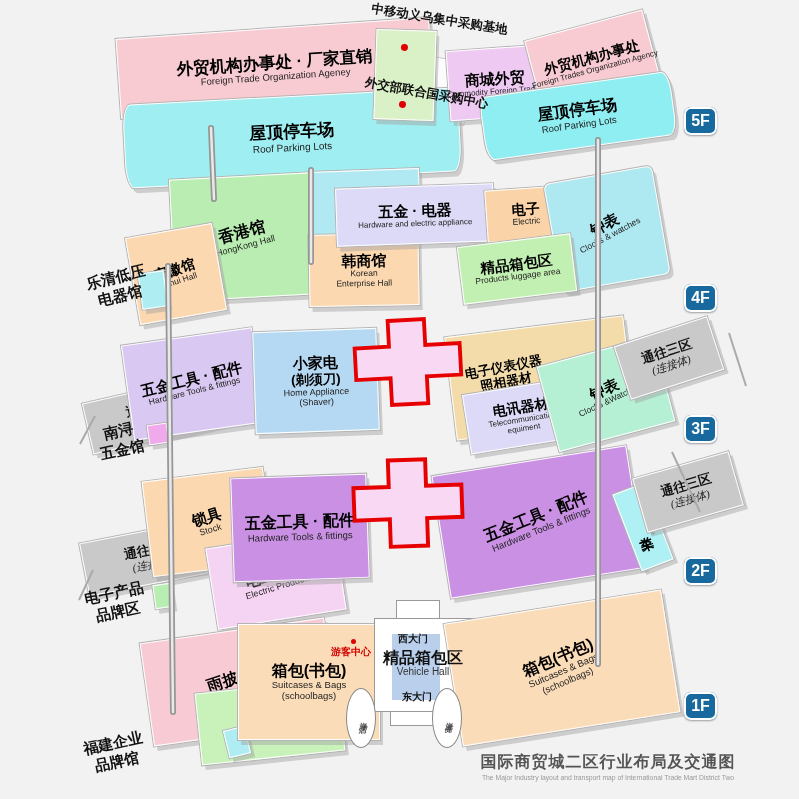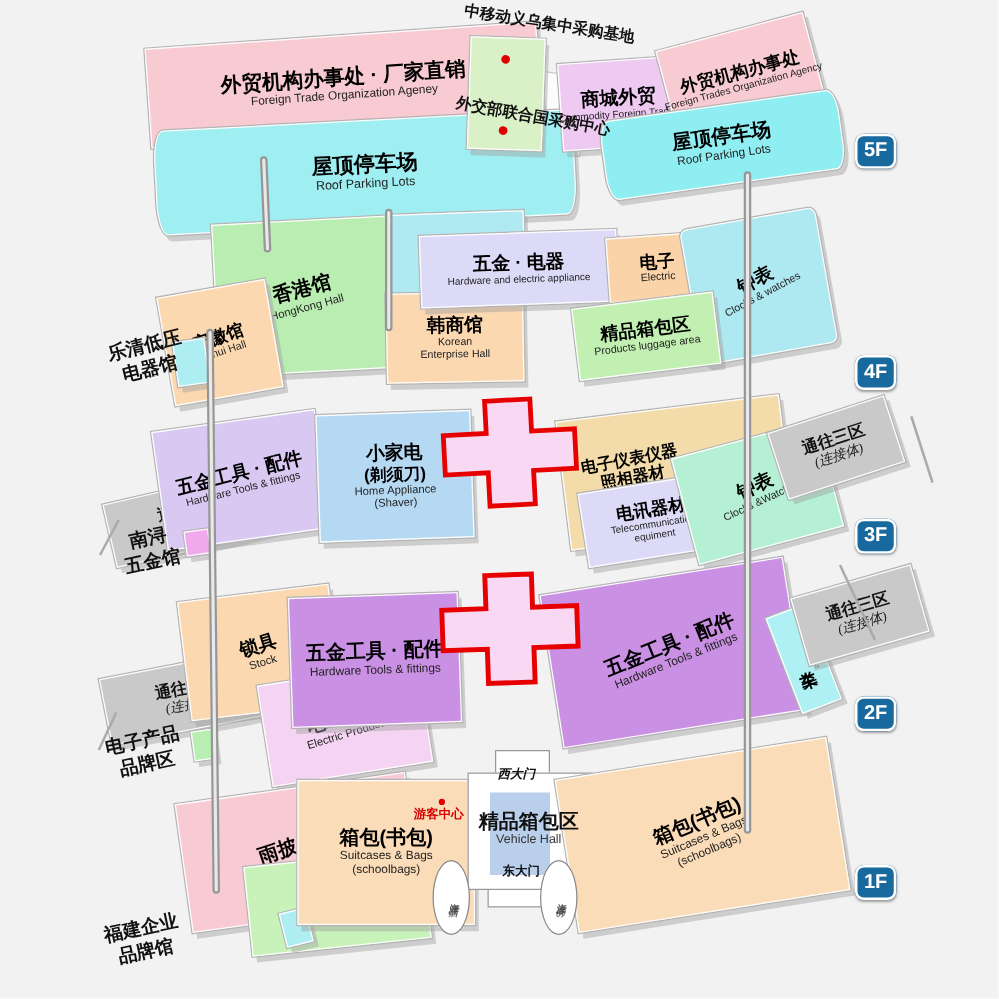--- a/index.html
+++ b/index.html
@@ -260,21 +260,21 @@
 
   <span class="dot" style="left:351px;top:639px;width:5px;height:5px;z-index:7;"></span>
   <div class="slabel" style="left:331px;top:646px;font-size:10px;color:#d40000;transform:none;">游客中心</div>
 
   <div class="white-shape" style="left:396px;top:600px;width:42px;height:22px;"></div>
   <div class="white-shape" style="left:390px;top:706px;width:48px;height:18px;"></div>
   <div class="white-shape" style="left:374px;top:618px;width:98px;height:92px;"></div>
   <div class="white-shape" style="left:392px;top:634px;width:48px;height:66px;background:#b9cfec;border:none;z-index:6;"></div>
   <div class="slabel" style="left:374px;top:648px;width:98px;font-size:16px;transform:none;z-index:7;">精品箱包区</div>
   <div class="slabel" style="left:374px;top:666px;width:98px;font-size:10px;font-weight:normal;color:#333;transform:none;z-index:7;">Vehicle Hall</div>
-  <div class="gate" style="left:398px;top:612px;font-style:italic;">西大门</div>
+  <div class="gate" style="left:398px;top:632px;">西大门</div>
   <div class="gate" style="left:402px;top:690px;">东大门</div>
 
   <div class="oval" style="left:346px;top:688px;width:28px;height:58px;">
     <span>海洋酒店</span>
   </div>
   <div class="oval" style="left:432px;top:688px;width:28px;height:58px;">
     <span>海洋商务</span>
   </div>
 
   <div class="blk" style="left:452px;top:606px;width:218px;height:122px;transform:rotate(-9deg);background:#fbdcb8;">
@@ -308,14 +308,18 @@
       <line x1="672" y1="452" x2="700" y2="512"></line>
     </g>
   </svg>
 
   <div class="badge" style="left:684px;top:107px;">5F</div>
   <div class="badge" style="left:684px;top:263px;margin-top:21px;">4F</div>
   <div class="badge" style="left:684px;top:415px;">3F</div>
   <div class="badge" style="left:684px;top:557px;">2F</div>
   <div class="badge" style="left:684px;top:692px;">1F</div>
 
+  <div id="title-box">
+    <div class="t-zh">国际商贸城二区行业布局及交通图</div>
+    <div class="t-en">The Major Industry layout and transport map of International Trade Mart District Two</div>
+  </div>
 
 </div>
 
 </body></html>

